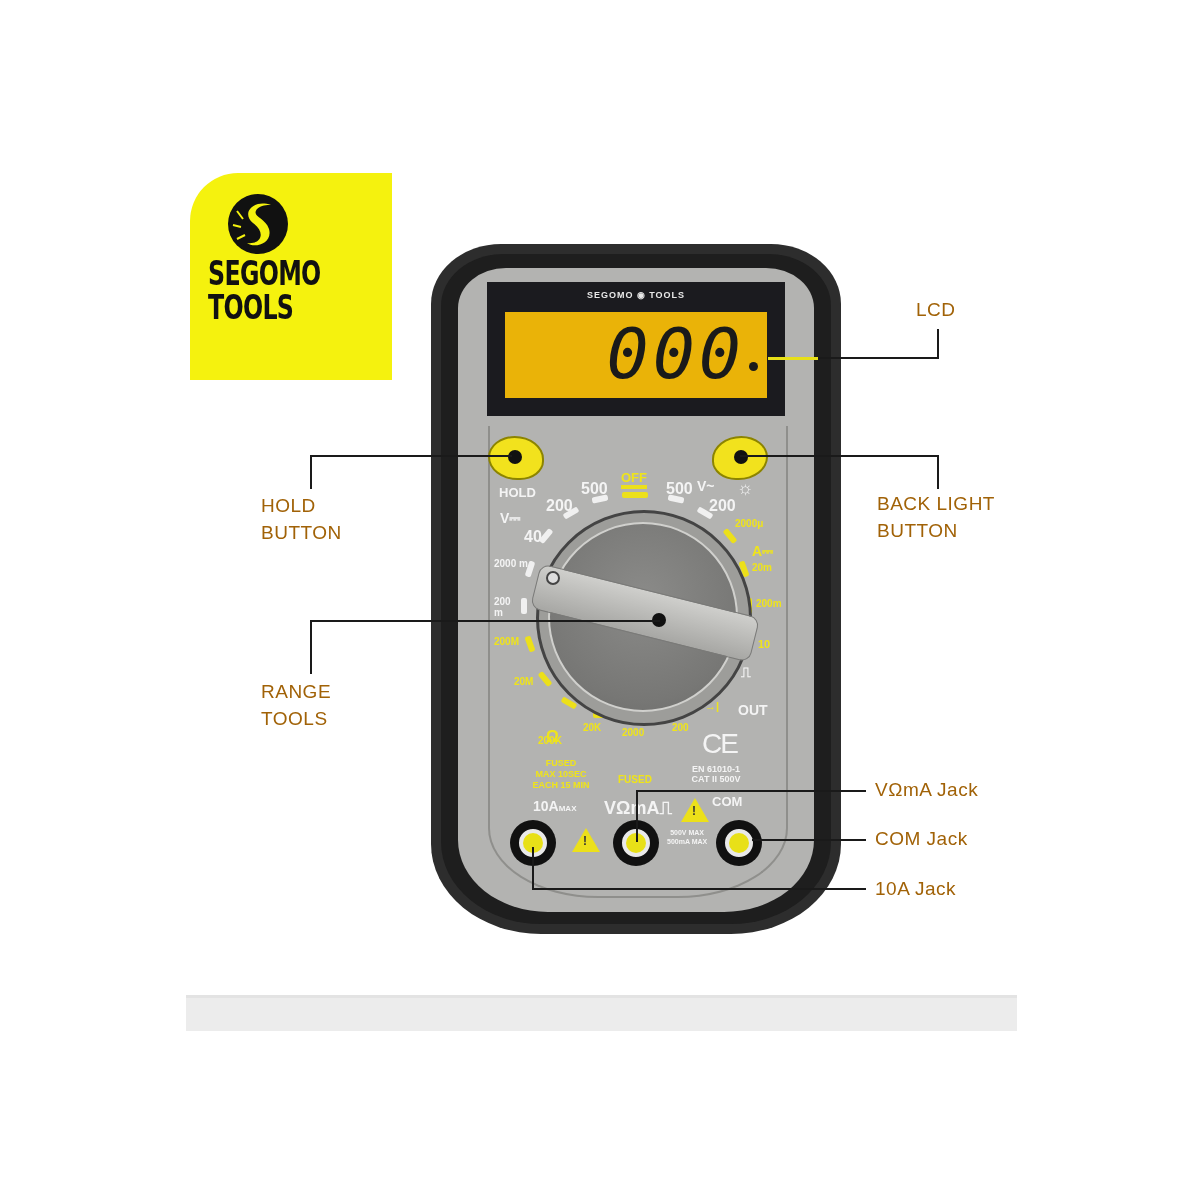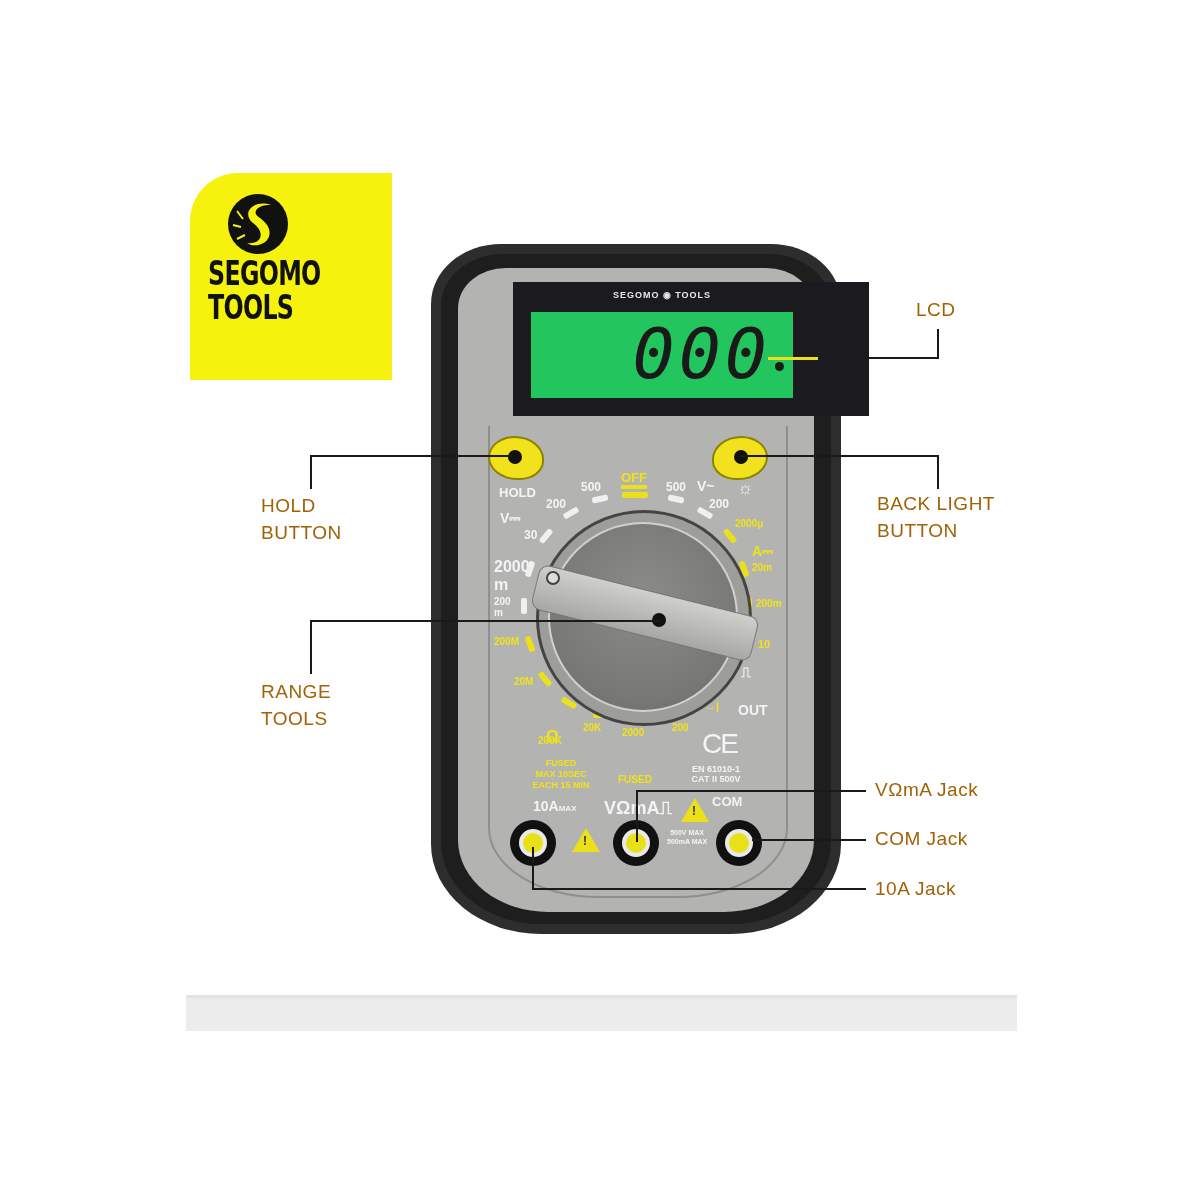--- a/index.html
+++ b/index.html
@@ -9,31 +9,31 @@
   
   .logo { left:190px; top:173px; width:158px; height:207px; background:#f5f20e; border-top-left-radius:48px;padding-left:44px; }
   .logo-mark { left:33px; top:18px; width:70px; height:66px; }
   .logo-text { left:18px; top:84px; font-family:"DejaVu Sans", sans-serif; font-weight:bold; font-size:33px; line-height:34px; color:#111; letter-spacing:-1px; transform:scaleX(0.72); transform-origin:left top; }
 
   
   .meter-outer { left:431px; top:244px; width:410px; height:690px; background:#2d2d2d; border-radius:70px 70px 110px 110px / 60px 60px 90px 90px; }
   .meter-bumper { left:441px; top:254px; width:390px; height:670px; background:#1e1e1e; border-radius:62px 62px 100px 100px / 52px 52px 82px 82px; }
   .meter-face { left:458px; top:268px; width:356px; height:644px; background:#b3b3b1; border-radius:48px 48px 90px 90px / 40px 40px 72px 72px; }
   .face-inner { left:488px; top:426px; width:296px; height:470px; border:2px solid #8f8f8c; border-top:none; border-radius:0 0 110px 110px / 0 0 70px 70px; }
-  .lcd-frame { left:513px; top:282px; width:356px; height:134px; background:#1b1b1f; }
+  .lcd-frame { left:487px; top:282px; width:298px; height:134px; background:#1b1b1f; }
   .lcd-brand { left:0; top:8px; width:298px; text-align:center; color:#e8e8e8; font-size:9px; font-weight:bold; letter-spacing:1px; }
-  .lcd-screen { left:18px; top:30px; width:262px; height:86px; background:#22c55e;text-decoration:underline; }
+  .lcd-screen { left:18px; top:30px; width:262px; height:86px; background:#eab308;text-decoration:underline; }
   .lcd-digits { right:22px; top:4px; font-family:"DejaVu Sans Mono", monospace; font-size:70px; line-height:76px; color:#1a1a1a; letter-spacing:4px; font-style:italic; }
   .lcd-dot { right:9px; top:50px; width:9px; height:9px; border-radius:50%; background:#1a1a1a; }
 
   
   .btn { width:52px; height:40px; background:#f2e21d; border:2px solid #8c8400; border-radius:50% 55% 45% 55%; }
   .btn .dot { left:18px; top:12px; width:14px; height:14px; border-radius:50%; background:#111; }
 
-  .lbl-w { color:#f4f4f4; font-weight:bold; font-size:12px; }
+  .lbl-w { color:#f4f4f4; font-weight:bold; font-size:16px; }
   .lbl-y { color:#efe41a; font-weight:bold; font-size:11px; }
 
   
   .dial-ring { left:536px; top:510px; width:210px; height:210px; border-radius:50%; background:#9d9d9a; border:3px solid #444; }
   .dial { left:548px; top:522px; width:186px; height:186px; border-radius:50%; background:radial-gradient(circle at 50% 40%, #8b8b89 0%, #777775 70%, #6a6a68 100%); border:2px solid #d0d0cd; }
   .knob { left:532px; top:590px; width:224px; height:44px; background:linear-gradient(#cfcfcc, #a7a7a4); border-radius:10px; transform:rotate(14deg); border:1px solid #7a7a78; }
   .knob-pin { left:546px; top:571px; width:10px; height:10px; border-radius:50%; border:2px solid #444; background:#ddd; }
   .tick { width:16px; height:6px; border-radius:2px; }
   .tw { background:#f0f0f0; }
   .ty { background:#ece01a; }
@@ -86,22 +86,22 @@
 <div class="abs btn" style="left:712px; top:436px; transform:scaleX(-1);">
   <div class="abs dot"></div>
 </div>
 <div class="abs lbl-w" style="left:499px; top:485px; font-size:13px;">HOLD</div>
 <div class="abs lbl-w" style="left:737px; top:478px; font-size:18px;">☼</div>
 
 <div class="abs lbl-y" style="left:621px; top:470px; font-size:13px; border-bottom:4px solid #ece01a;">OFF</div>
 <div class="abs lbl-w" style="left:581px; top:480px;">500</div>
 <div class="abs lbl-w" style="left:546px; top:497px;">200</div>
 <div class="abs lbl-w" style="left:500px; top:510px; font-size:14px;">V⎓</div>
-<div class="abs lbl-w" style="left:524px; top:528px;">30</div>
-<div class="abs lbl-w" style="left:494px; top:558px; width:34px; font-size:16px; text-align:left;">2000 m</div>
+<div class="abs lbl-w" style="left:524px; top:528px;">40</div>
+<div class="abs lbl-w" style="left:494px; top:558px; width:34px; font-size:10px; text-align:left;">2000 m</div>
 <div class="abs lbl-w" style="left:494px; top:596px; width:26px; font-size:10px; text-align:left;">200 m</div>
 
 <div class="abs lbl-w" style="left:666px; top:480px;">500</div>
 <div class="abs lbl-w" style="left:697px; top:478px; font-size:14px;">V~</div>
 <div class="abs lbl-w" style="left:709px; top:497px;">200</div>
 
 <div class="abs lbl-y" style="left:735px; top:518px; font-size:10px;">2000μ</div>
 <div class="abs lbl-y" style="left:752px; top:543px; font-size:14px;">A⎓</div>
 <div class="abs lbl-y" style="left:752px; top:562px; font-size:10px;">20m</div>
 <div class="abs lbl-y" style="left:756px; top:598px; font-size:10px;">200m</div>

